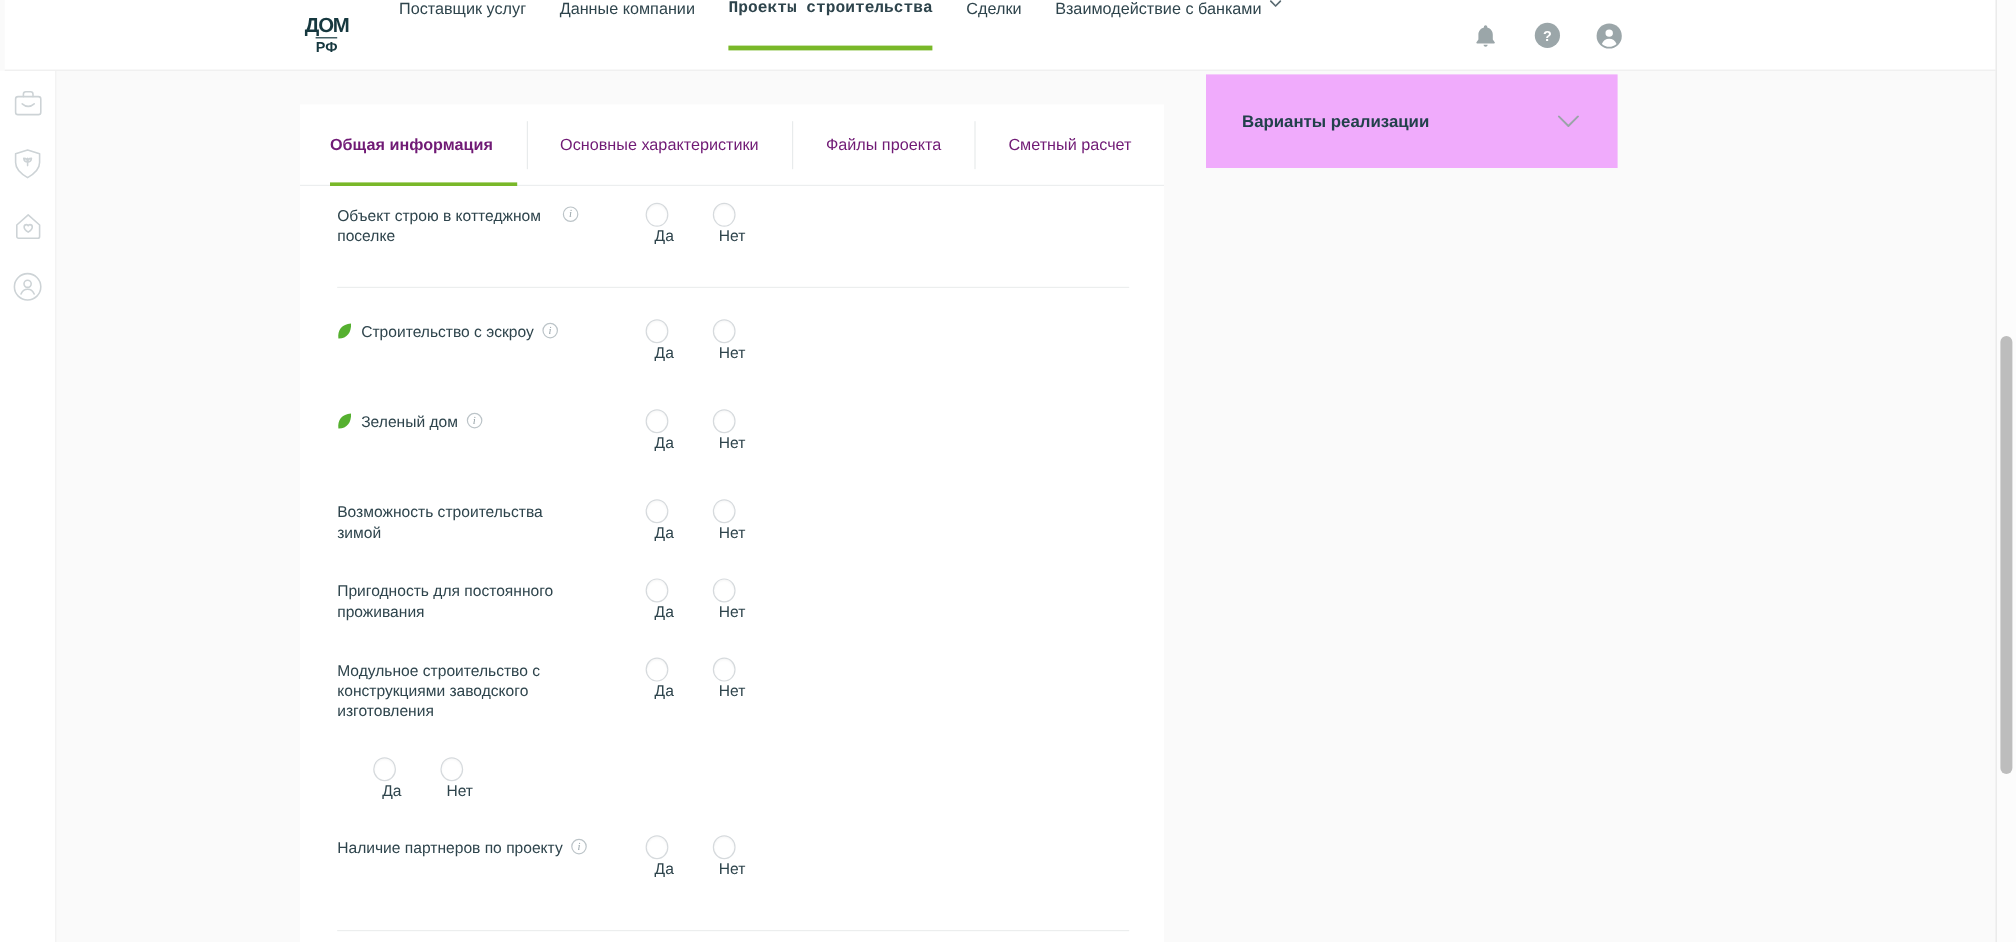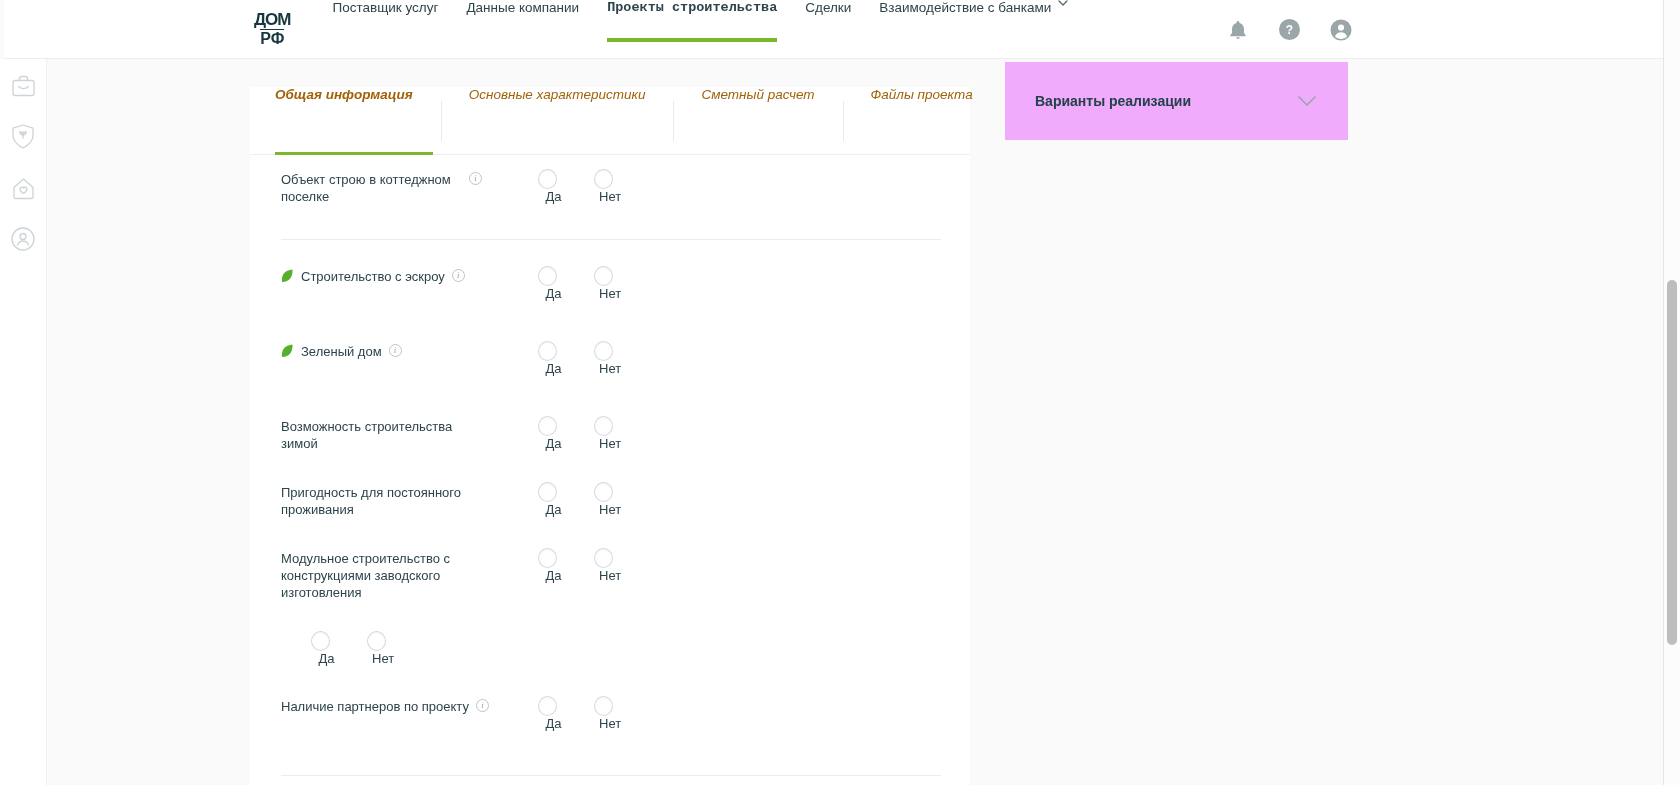--- a/index.html
+++ b/index.html
@@ -13,21 +13,21 @@
 
   
   .header {
     position:absolute; top:0; left:4px; width:1680px; height:59px;
     background:#ffffff; border-bottom:1px solid #ededed;
     display:flex; align-items:center; z-index:5;
   }
   .logo { margin-left:250px; display:flex; flex-direction:column; align-items:center;
           color:#16383f; line-height:1; cursor:pointer; }
   .logo-top { font-size:17px; font-weight:700; letter-spacing:-1px; font-stretch:condensed; }
-  .logo-bottom { font-size:16px; font-weight:700; letter-spacing:0px; border-top:1.5px solid #16383f; padding-top:1px; margin-top:1px; }
+  .logo-bottom { font-size:12px; font-weight:700; letter-spacing:0px; border-top:1.5px solid #16383f; padding-top:1px; margin-top:1px; }
 
   .nav { display:flex; align-items:center; margin-left:28px; height:100%; }
   .nav-item { position:relative; height:100%; display:flex; align-items:flex-start;
               padding:0 14px; font-size:13.5px; color:#2e444c; cursor:pointer; white-space:nowrap; }
   .nav-item.active { font-weight:700;font-family:Liberation Mono, monospace; }
   .nav-item.active::after {
     content:""; position:absolute; left:14px; right:14px; top:38px; height:4px;
     background:#79b829;
   }
   .nav-caret { margin-left:7px; display:inline-flex; }
@@ -46,22 +46,22 @@
   .side-item { width:30px; height:30px; display:flex; align-items:center; justify-content:center; cursor:pointer; }
 
   
   .main-card {
     position:absolute; left:250px; top:87px; width:720px; height:710px;
     background:#ffffff;
   }
   .tabs {
     display:flex; height:68px; padding:0 25px; border-bottom:1px solid #eceeef;
   }
-  .tab { position:relative; display:flex; align-items:flex-start; padding:0 28px;
-         font-size:13.5px; color:#a16207; cursor:pointer; white-space:nowrap;font-style:italic; }
+  .tab { position:relative; display:flex; align-items:center; padding:0 28px;
+         font-size:13.5px; color:#701a75; cursor:pointer; white-space:nowrap; }
   .tab:first-child { padding-left:0; }
   .tab + .tab::before { content:""; position:absolute; left:0; top:14px; height:40px; width:1px; background:#e8ebec; }
   .tab.active { font-weight:700; }
   .tab.active::after { content:""; position:absolute; left:0; right:8px; bottom:-1px; height:3px; background:#79b829; }
   .tab:first-child.active::after { right:8px; left:0; }
 
   .form { padding:16px 29px 0 31px; }
   .form-row { display:flex; align-items:flex-start; min-height:20px; margin-bottom:32px; }
   .form-row.gap-lg { margin-bottom:42px; }
   .label-area { width:227px; flex-shrink:0; display:flex; align-items:flex-start; }
@@ -193,24 +193,24 @@
 
 <div class="main-card">
   <div class="tabs">
     <div class="tab active">
       <span>Общая информация</span>
     </div>
     <div class="tab">
       <span>Основные характеристики</span>
     </div>
     <div class="tab">
+      <span>Файлы проекта</span>
+    </div>
+    <div class="tab">
       <span>Сметный расчет</span>
-    </div>
-    <div class="tab">
-      <span>Файлы проекта</span>
     </div>
   </div>
 
   <div class="form">
 
     <div class="form-row">
       <div class="label-area">
         <span class="lbl narrow">Объект строю в коттеджном поселке</span>
         <span class="info-icon info-push"><span>i</span></span>
       </div>

